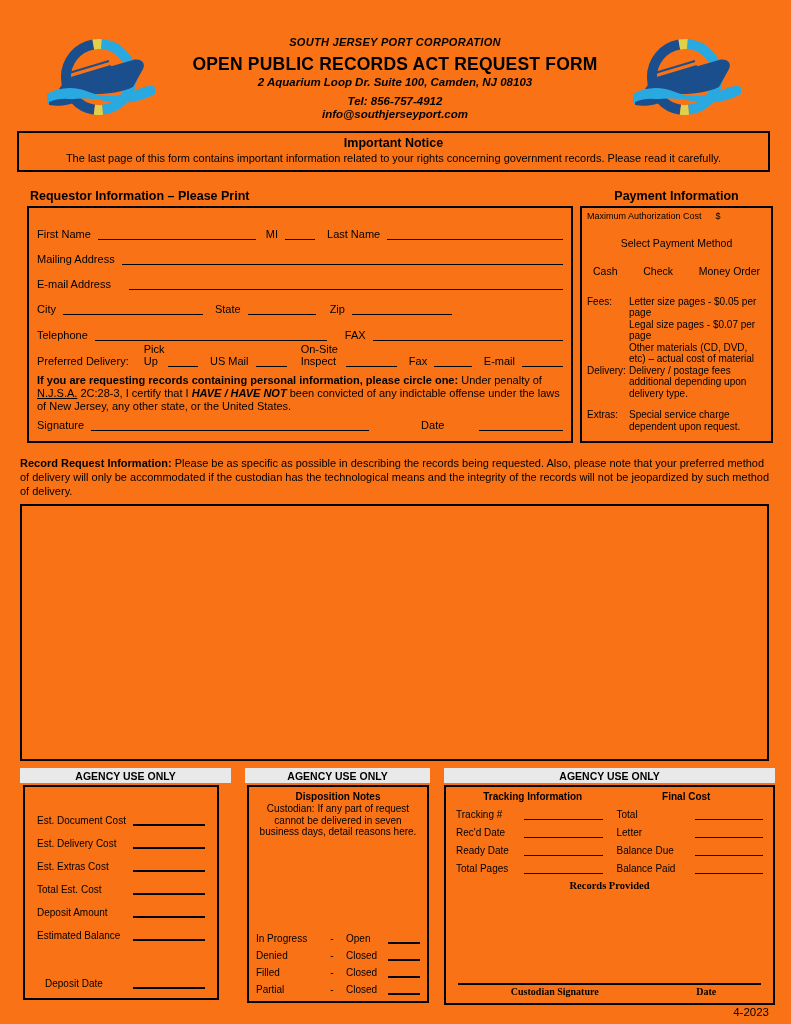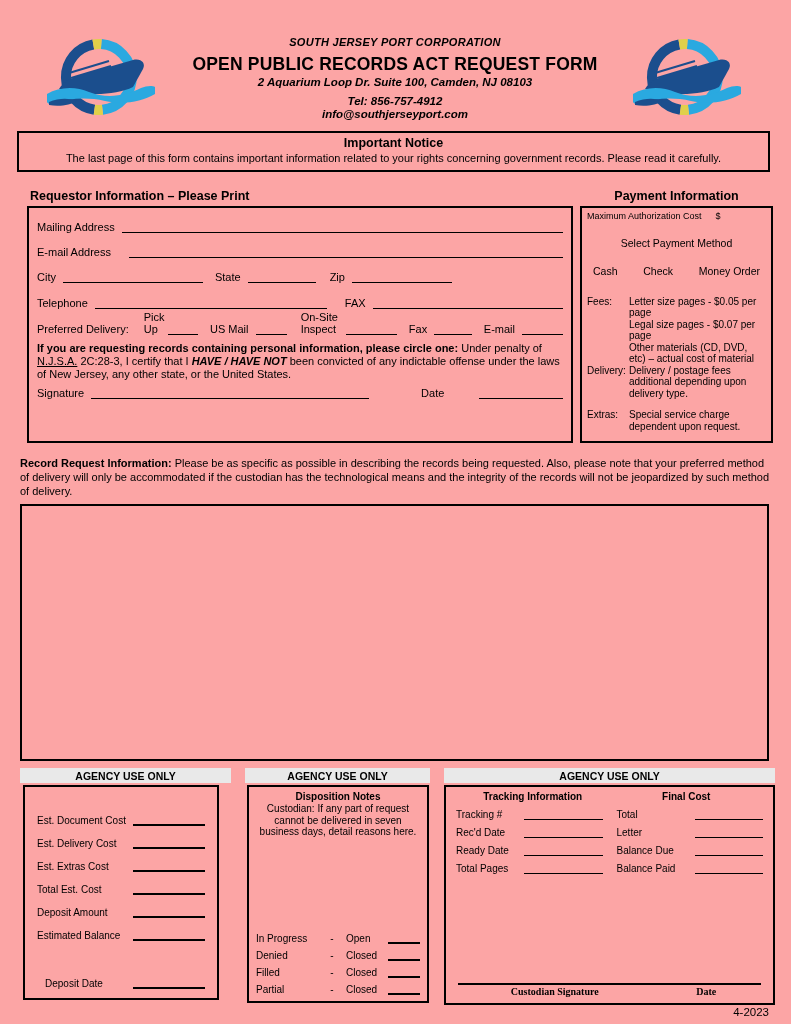--- a/index.html
+++ b/index.html
@@ -1,16 +1,16 @@
 <!DOCTYPE html>
 <html><head>
 <meta charset="utf-8">
 <style>
   html,body{margin:0;padding:0;background:#fff;}
-  .page{position:relative;width:791px;height:1024px;background:#fca5a5;overflow:hidden;
+  .page{position:relative;width:791px;height:1024px;background:#f97316;overflow:hidden;
         font-family:"Liberation Sans","DejaVu Sans",sans-serif;color:#000;}
 
   
   .logo{position:absolute;top:32px;width:118px;height:90px;}
   .logo-left{left:42px;}
   .logo-right{left:628px;}
   .header-text{position:absolute;left:130px;top:36px;width:530px;text-align:center;}
   .org{font-size:11px;font-weight:bold;font-style:italic;letter-spacing:.3px;}
   .form-title{font-size:17.5px;font-weight:bold;margin-top:6px;letter-spacing:.2px;}
   .addr{font-size:11.5px;font-weight:bold;font-style:italic;margin-top:1px;}
@@ -145,20 +145,28 @@
 
   <div class="notice">
     <div class="notice-title">Important Notice</div>
     <div class="notice-body">The last page of this form contains important information related to your rights concerning government records. Please read it carefully.</div>
   </div>
 
   <div class="req-heading">Requestor Information – Please Print</div>
   <div class="pay-heading">Payment Information</div>
 
   <div class="req-box">
+    <div class="frow r1">
+      <span class="lbl">First Name</span>
+      <span class="line" style="width:158px;"></span>
+      <span class="lbl" style="margin-left:10px;">MI</span>
+      <span class="line" style="width:30px;"></span>
+      <span class="lbl" style="margin-left:12px;">Last Name</span>
+      <span class="line grow"></span>
+    </div>
     <div class="frow r3">
       <span class="lbl">Mailing Address</span>
       <span class="line grow"></span>
     </div>
     <div class="frow r2">
       <span class="lbl" style="margin-right:18px;">E-mail Address</span>
       <span class="line grow"></span>
     </div>
     <div class="frow r4">
       <span class="lbl">City</span>
@@ -333,20 +341,21 @@
         <div class="tfield">
           <span class="lbl">Balance Due</span>
           <span class="tline"></span>
         </div>
         <div class="tfield">
           <span class="lbl">Balance Paid</span>
           <span class="tline"></span>
         </div>
       </div>
     </div>
+    <div class="records-provided">Records Provided</div>
     <div class="spacer"></div>
     <div class="csig-row">
       <div class="csig-block">
         <div class="csig-line"></div>
         <div class="csig-caption">Custodian Signature</div>
       </div>
       <div class="cdate-block">
         <div class="csig-line"></div>
         <div class="csig-caption">Date</div>
       </div>

